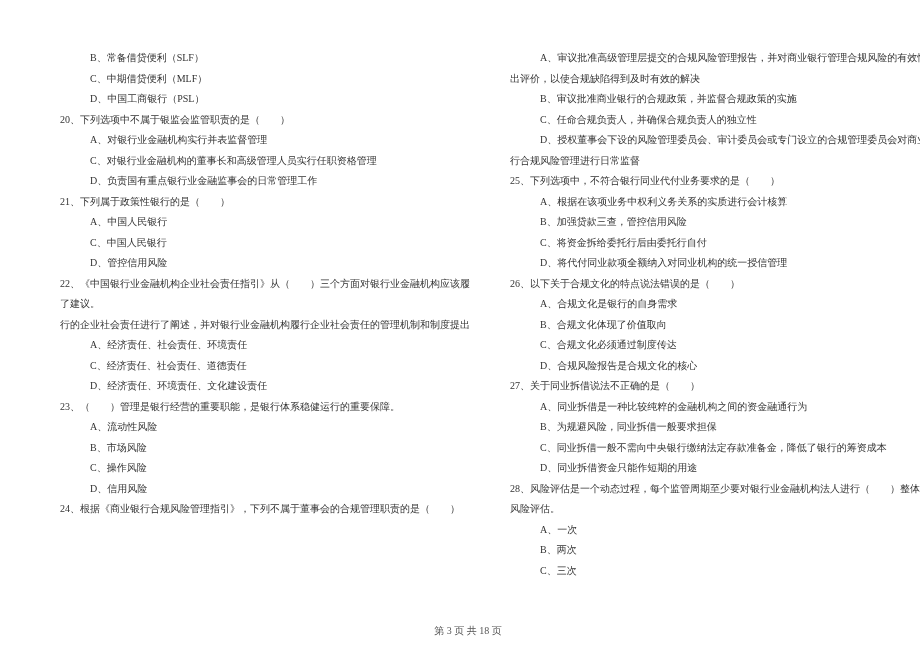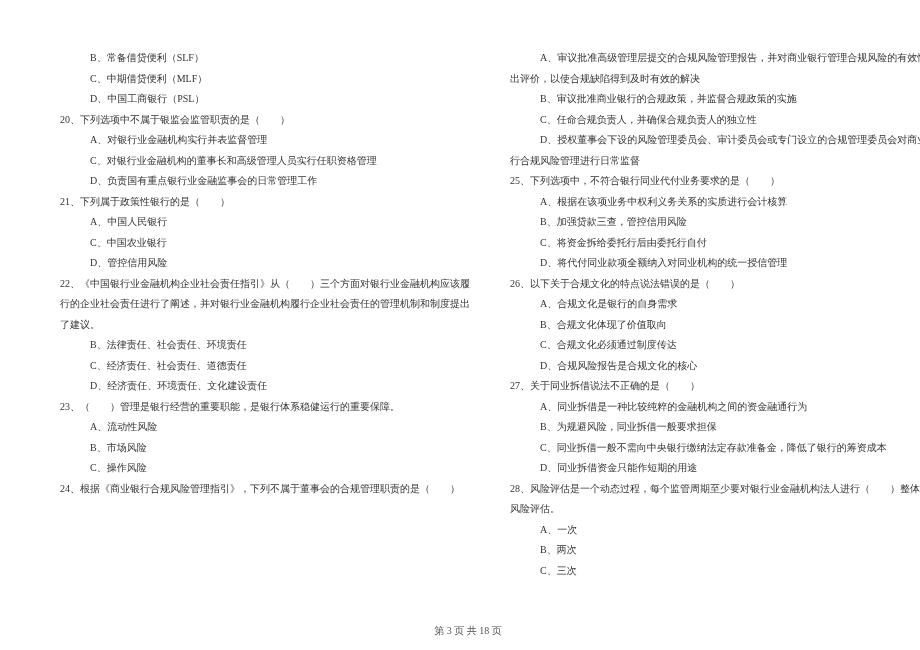--- a/index.html
+++ b/index.html
@@ -54,32 +54,33 @@
   <div class="column">
     <div class="line indent-1">B、常备借贷便利（SLF）</div>
     <div class="line indent-1">C、中期借贷便利（MLF）</div>
     <div class="line indent-1">D、中国工商银行（PSL）</div>
     <div class="line q-line">20、下列选项中不属于银监会监管职责的是（　　）</div>
     <div class="line indent-1">A、对银行业金融机构实行并表监督管理</div>
     <div class="line indent-1">C、对银行业金融机构的董事长和高级管理人员实行任职资格管理</div>
     <div class="line indent-1">D、负责国有重点银行业金融监事会的日常管理工作</div>
     <div class="line q-line">21、下列属于政策性银行的是（　　）</div>
     <div class="line indent-1">A、中国人民银行</div>
-    <div class="line indent-1">C、中国农业银行</div>
+    <div class="line indent-1">C、中国人民银行</div>
     <div class="line indent-1">D、管控信用风险</div>
     <div class="line q-line">22、《中国银行业金融机构企业社会责任指引》从（　　）三个方面对银行业金融机构应该履</div>
+    <div class="line q-line">了建议。</div>
     <div class="line q-line">行的企业社会责任进行了阐述，并对银行业金融机构履行企业社会责任的管理机制和制度提出</div>
-    <div class="line q-line">了建议。</div>
-    <div class="line indent-1">B、法律责任、社会责任、环境责任</div>
+    <div class="line indent-1">A、经济责任、社会责任、环境责任</div>
     <div class="line indent-1">C、经济责任、社会责任、道德责任</div>
     <div class="line indent-1">D、经济责任、环境责任、文化建设责任</div>
     <div class="line q-line">23、（　　）管理是银行经营的重要职能，是银行体系稳健运行的重要保障。</div>
     <div class="line indent-1">A、流动性风险</div>
     <div class="line indent-1">B、市场风险</div>
     <div class="line indent-1">C、操作风险</div>
+    <div class="line indent-1">D、信用风险</div>
     <div class="line q-line">24、根据《商业银行合规风险管理指引》，下列不属于董事会的合规管理职责的是（　　）</div>
   </div>
 
   <div class="column">
     <div class="line indent-1">A、审议批准高级管理层提交的合规风险管理报告，并对商业银行管理合规风险的有效性作</div>
     <div class="line q-line">出评价，以使合规缺陷得到及时有效的解决</div>
     <div class="line indent-1">B、审议批准商业银行的合规政策，并监督合规政策的实施</div>
     <div class="line indent-1">C、任命合规负责人，并确保合规负责人的独立性</div>
     <div class="line indent-1">D、授权董事会下设的风险管理委员会、审计委员会或专门设立的合规管理委员会对商业银</div>
     <div class="line q-line">行合规风险管理进行日常监督</div>

